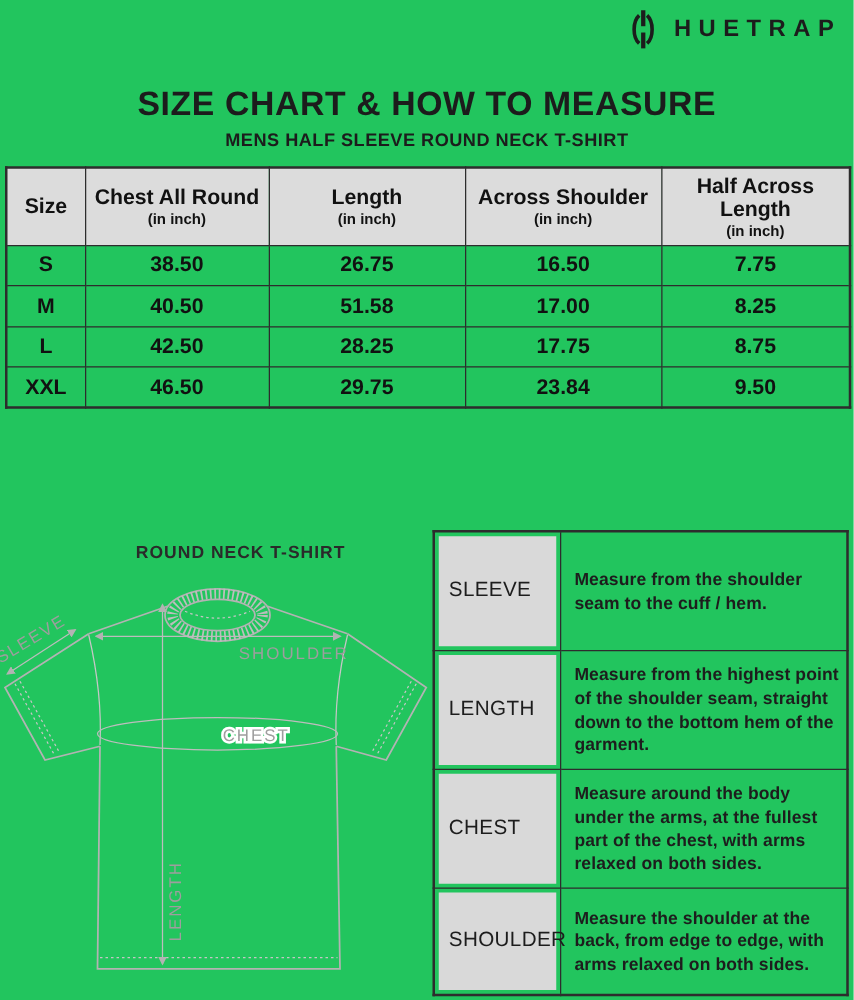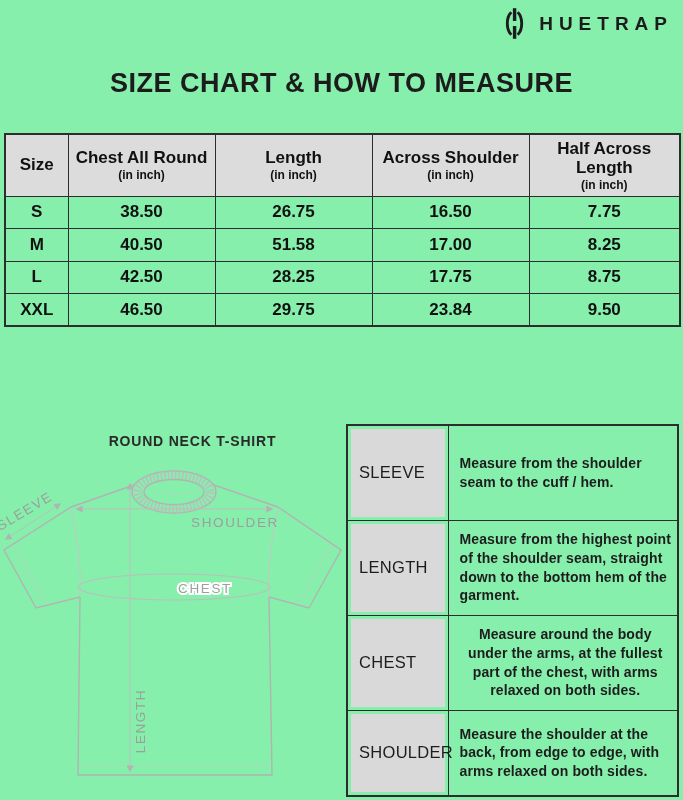--- a/index.html
+++ b/index.html
@@ -1,18 +1,18 @@
 <!DOCTYPE html>
 <html><head>
 <meta charset="utf-8">
 <style>
   * { margin:0; padding:0; box-sizing:border-box; }
   html,body { background:#ffffff; }
   body { font-family:"Liberation Sans", sans-serif; color:#111; }
-  .page { position:relative; width:683px; height:800px; background:#86efac; overflow:hidden; }
+  .page { position:relative; width:683px; height:800px; background:#22c55e; overflow:hidden; }
 
   
   .logo-row { position:absolute; top:8px; right:10px; display:flex; align-items:center; gap:11px; }
   .logo-mark { width:27px; height:31px; display:block; }
   .brand-name { font-size:19px; font-weight:600; letter-spacing:6px; color:#1c1c1c; }
 
   
   .page-title { position:absolute; top:68px; left:0; width:100%; text-align:center;
                 font-size:27px; font-weight:800; letter-spacing:0.5px; color:#1c1c1c; }
   .page-subtitle { position:absolute; top:105px; left:0; width:100%; text-align:center;
@@ -43,21 +43,21 @@
   table.howto-table { position:absolute; top:4px; left:346px; width:333px;
                       border-collapse:collapse; table-layout:fixed; border:2px solid #2d2d2d; }
   table.howto-table td { border:1.5px solid #2d2d2d; vertical-align:middle; }
   td.hlabel { width:101px; position:relative; }
   td.hlabel .gray-box { position:absolute; inset:3px; background:#d9d9d9;
                         display:flex; align-items:center; padding-left:8px;
                         font-size:16.5px; font-weight:500; letter-spacing:0.3px; color:#1d1d1d; }
   td.hdesc { padding:8px 6px 8px 11px; font-size:14px; font-weight:600; line-height:1.34;
              letter-spacing:0.1px; color:#1d1d1d; }
   tr.hrow-0 td { height:95px; } tr.hrow-1 td { height:95px; }
-  tr.hrow-2 td { height:95px;text-align:center; } tr.hrow-3 td { height:86px; }
+  tr.hrow-2 td { height:95px; } tr.hrow-3 td { height:86px; }
 
   
   .sketch { stroke:#b3b3b3; stroke-width:1.4; fill:none; }
   .seam   { stroke:#c6c6c6; stroke-width:1; fill:none; }
   .stitch { stroke:#c6c6c6; stroke-width:1; fill:none; stroke-dasharray:2 2.4; }
   .measure{ stroke:#bdbdbd; stroke-width:1; fill:none; }
   .diagram-label { fill:#9e9e9e; font-size:13.5px; font-weight:500; letter-spacing:1.6px;
                    font-family:"Liberation Sans", sans-serif; }
 </style>
 </head>
@@ -69,20 +69,21 @@
     <svg class="logo-mark" viewBox="0 0 30 34">
       <path d="M 11.5 4.5 C 5.5 10 5.5 24 11.5 29.5" stroke="#1c1c1c" stroke-width="3.2" fill="none"></path>
       <path d="M 18.5 4.5 C 24.5 10 24.5 24 18.5 29.5" stroke="#1c1c1c" stroke-width="3.2" fill="none"></path>
       <rect x="13.2" y="0" width="3.8" height="14.2" fill="#1c1c1c"></rect>
       <rect x="13.2" y="19.8" width="3.8" height="14.2" fill="#1c1c1c"></rect>
     </svg>
     <span class="brand-name">HUETRAP</span>
   </div>
 
   <div class="page-title">SIZE CHART &amp; HOW TO MEASURE</div>
+  <div class="page-subtitle">MENS HALF SLEEVE ROUND NECK T-SHIRT</div>
 
   <table class="size-table">
     <thead>
       <tr>
         <th class="col-size">
           <span class="th-main">Size</span>
 
         </th>
         <th class="col-chest">
           <span class="th-main">Chest All Round</span>

